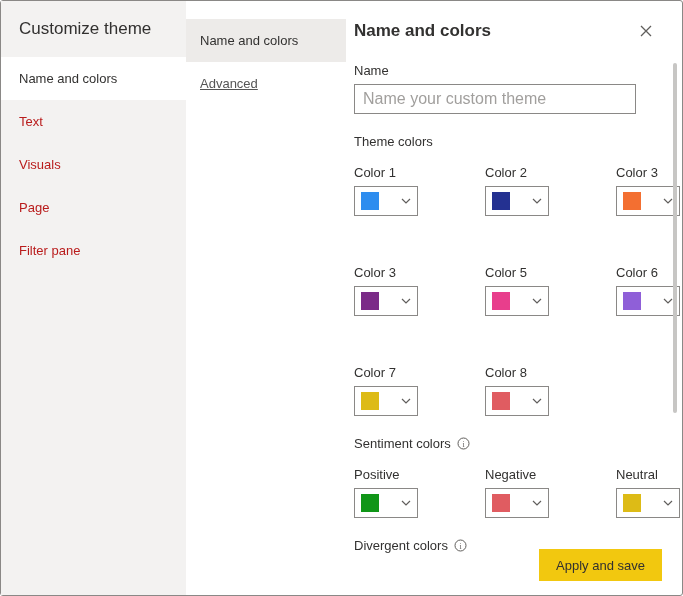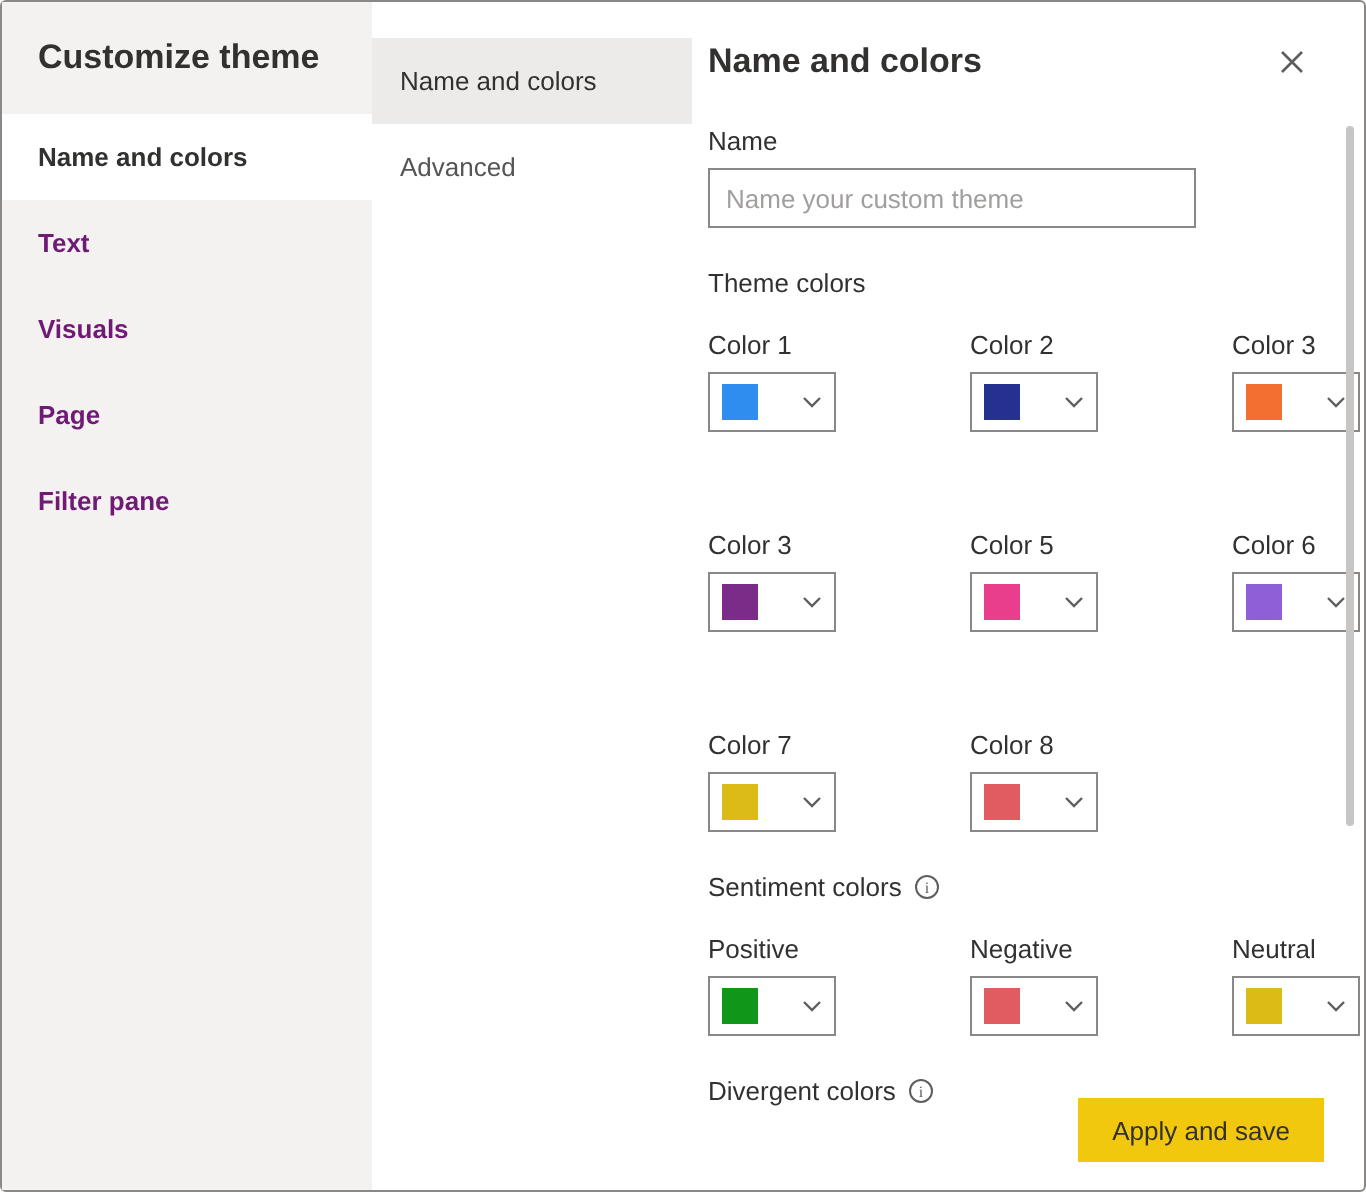--- a/index.html
+++ b/index.html
@@ -20,51 +20,50 @@
     display: flex;
     flex-direction: row;
     background: #fff;
   }
   .sidebar-l {
     width: 185px;
     background: #f3f2f1;
     border-right: none;
     display: flex;
     flex-direction: column;
-    font-weight: bold;
   }
   .dialog-title {
     padding: 18px 16px 18px 18px;
     font-size: 17px;
   }
   .sidebar-l .item {
     padding: 14px 18px;
     font-size: 13px;
     cursor: pointer;
     background: #f3f2f1;
-    color: #701a75;
+    color: #b91c1c;
   }
   .sidebar-l .item.active {
     background: #fff;
     color: #323130;
   }
   .sidebar-m {
     width: 160px;
     background: #fff;
     display: flex;
     flex-direction: column;
   }
   .sidebar-m .tab {
     padding: 14px 16px 14px 14px;
     font-size: 13px;
     cursor: pointer;
     color: #555;
     margin-top: 18px;
   }
-  .sidebar-m .tab:nth-of-type(2){ margin-top: 0; }
+  .sidebar-m .tab:nth-of-type(2){ margin-top: 0; text-decoration: underline; }
   .sidebar-m .tab.active {
     background: #edebe9;
     color: #323130;
   }
   .content {
     flex: 1;
     position: relative;
     display: flex;
     flex-direction: column;
     min-width: 0;
@@ -109,25 +108,25 @@
   .section-label {
     font-size: 13px;
     color: #323130;
     margin: 20px 0 8px 0;
     display: flex;
     align-items: center;
     gap: 6px;
     text-align: right;
   }
   .input-text {
-    width: 244px;
+    width: 282px;
     height: 30px;
     padding: 5px 8px;
     border: 1px solid #8a8886;
-    font-size: 13px;
+    font-size: 16px;
     color: #323130;
     background: #fff;
   }
   .input-text::placeholder { color: #a19f9d; }
   .color-grid {
     display: grid;
     grid-template-columns: repeat(3, 90px);
     column-gap: 20px;
     row-gap: 14px;
     gap: 41px;

